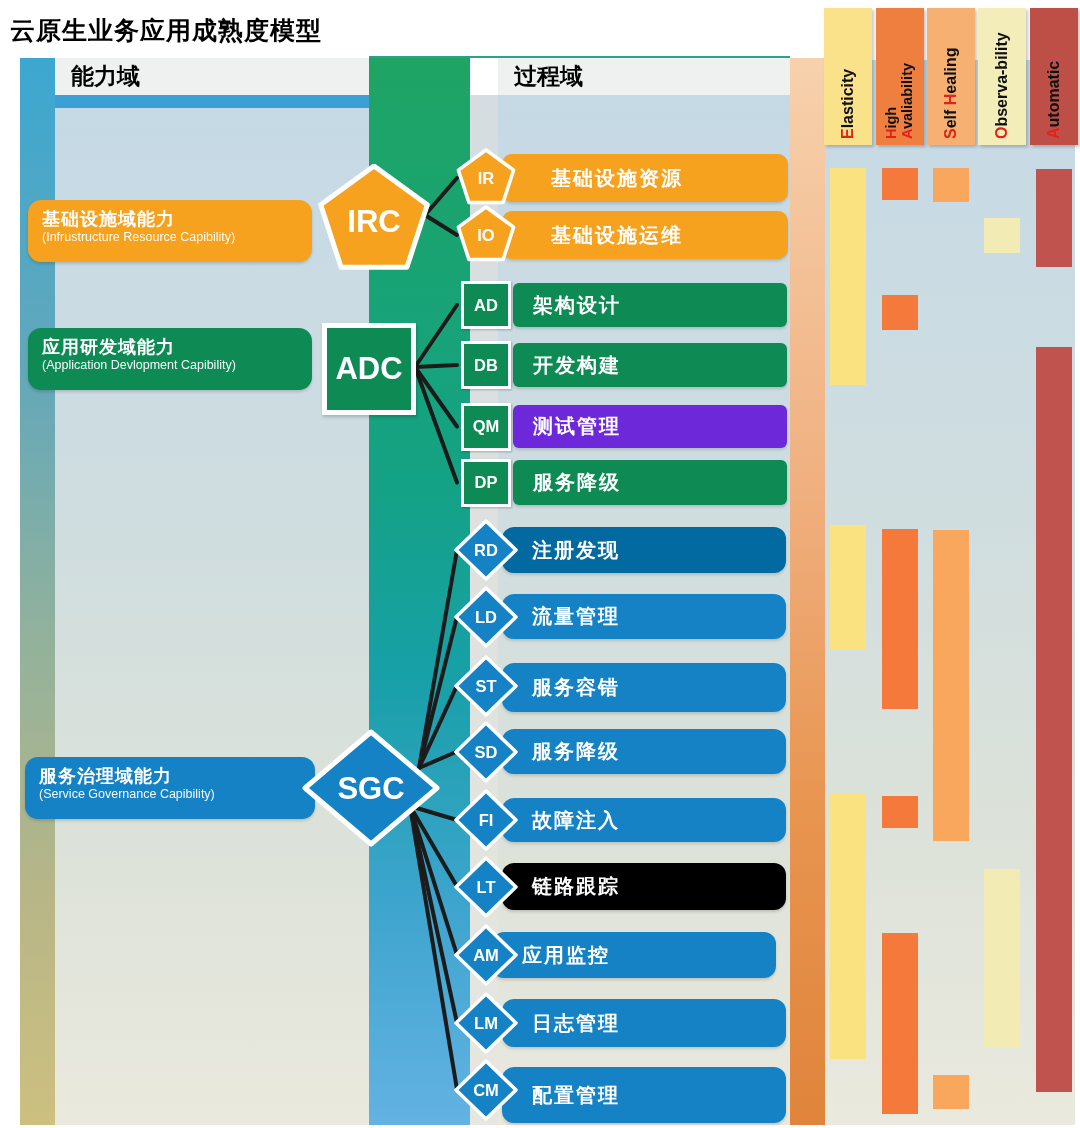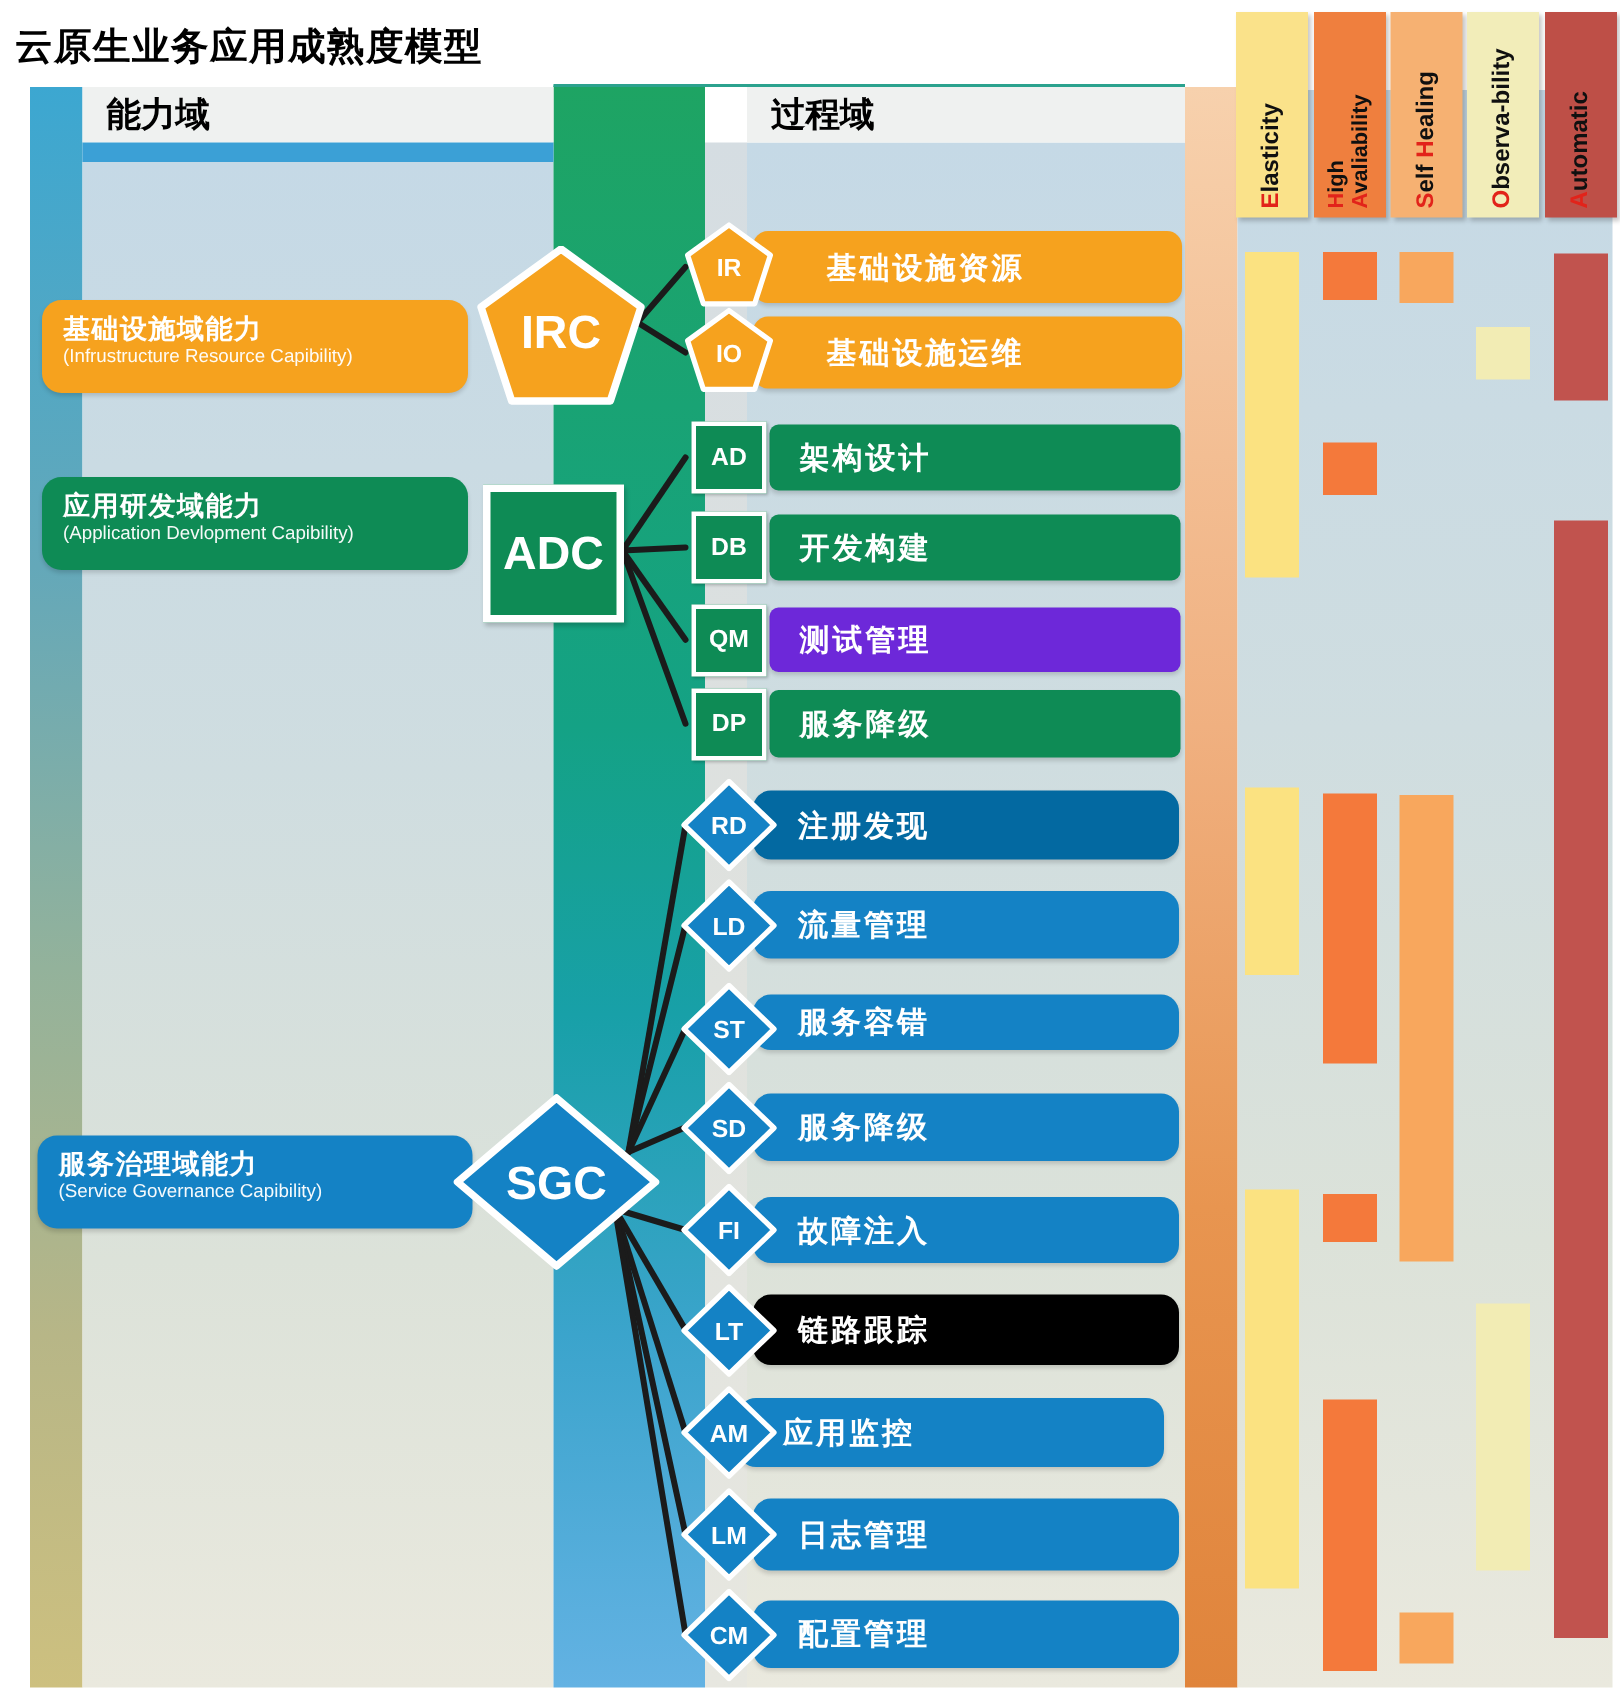--- a/index.html
+++ b/index.html
@@ -23,21 +23,21 @@
   .band{top:58px;height:37px;background:#EFF1F0;color:#000;font-size:23px;font-weight:800;
         display:flex;align-items:center;padding-left:16px;box-sizing:border-box;}
   .band-cap{left:55px;width:314px;}
   .band-proc{left:498px;width:292px;}
   .band-underline{left:55px;top:95px;width:314px;height:13px;background:#3BA0D6;}
   .pill{left:28px;width:284px;height:62px;border-radius:13px;color:#fff;
         padding:7px 0 0 14px;box-sizing:border-box;box-shadow:0 2px 3px rgba(0,0,0,.15);}
   .pill .zh{font-size:18px;font-weight:800;letter-spacing:1px;line-height:1.35;}
   .pill .en{font-size:12.5px;line-height:1.1;opacity:.96;}
   .pill-irc{top:200px;background:#F6A21E;}
-  .pill-adc{top:318px;background:#0E8B55;}
+  .pill-adc{top:328px;background:#0E8B55;}
   .pill-sgc{top:757px;background:#1482C5;width:290px;left:25px;}
   .bigshape-label{fill:#fff;font-size:31px;font-weight:600;text-anchor:middle;}
   .adc-square{left:322px;top:323px;width:84px;height:82px;background:#0E8B55;
       border:5px solid #fff;display:flex;align-items:center;justify-content:center;
       color:#fff;font-size:31px;font-weight:600;box-shadow:1px 2px 3px rgba(0,0,0,.2);}
   .bar{display:flex;align-items:center;color:#fff;font-weight:800;font-size:20px;
        letter-spacing:2px;box-sizing:border-box;box-shadow:0 2px 3px rgba(0,0,0,.15);}
   .mhead{top:8px;height:137px;width:48px;box-shadow:2px 2px 3px rgba(0,0,0,.22);}
   .mhead-inner{position:absolute;left:0;top:137px;width:137px;height:48px;
        transform:rotate(-90deg);transform-origin:0 0;display:flex;flex-direction:column;
@@ -113,27 +113,27 @@
 
   <div id="dyn">
       <div class="abs bar" style="left: 502px; top: 154px; width: 286px; height: 48px; background: rgb(246, 162, 30); border-radius: 10px; padding-left: 49px;">基础设施资源</div>
       <div class="abs bar" style="left: 502px; top: 211px; width: 286px; height: 48px; background: rgb(246, 162, 30); border-radius: 10px; padding-left: 49px;">基础设施运维</div>
       <div class="abs bar" style="left: 513px; top: 283px; width: 274px; height: 44px; background: rgb(14, 139, 85); border-radius: 6px; padding-left: 20px;">架构设计</div>
       <div class="abs bar" style="left: 513px; top: 343px; width: 274px; height: 44px; background: rgb(14, 139, 85); border-radius: 6px; padding-left: 20px;">开发构建</div>
       <div class="abs bar" style="left: 513px; top: 405px; width: 274px; height: 43px; background: #6d28d9; border-radius: 6px; padding-left: 20px;">测试管理</div>
       <div class="abs bar" style="left: 513px; top: 460px; width: 274px; height: 45px; background: rgb(14, 139, 85); border-radius: 6px; padding-left: 20px;">服务降级</div>
       <div class="abs bar" style="left: 502px; top: 527px; width: 284px; height: 46px; background: #0369a1; border-radius: 12px; padding-left: 30px;">注册发现</div>
       <div class="abs bar" style="left: 502px; top: 594px; width: 284px; height: 45px; background: rgb(20, 130, 197); border-radius: 12px; padding-left: 30px;">流量管理</div>
-      <div class="abs bar" style="left: 502px; top: 663px; width: 284px; height: 37px; background: rgb(20, 130, 197); border-radius: 12px; padding-left: 30px;">服务容错</div>
+      <div class="abs bar" style="left: 502px; top: 663px; width: 284px; height: 49px; background: rgb(20, 130, 197); border-radius: 12px; padding-left: 30px;">服务容错</div>
       <div class="abs bar" style="left: 502px; top: 729px; width: 284px; height: 45px; background: rgb(20, 130, 197); border-radius: 12px; padding-left: 30px;">服务降级</div>
       <div class="abs bar" style="left: 502px; top: 798px; width: 284px; height: 44px; background: rgb(20, 130, 197); border-radius: 12px; padding-left: 30px;">故障注入</div>
       <div class="abs bar" style="left: 502px; top: 863px; width: 284px; height: 47px; background: #000000; border-radius: 12px; padding-left: 30px; font-family: Liberation Serif, serif;">链路跟踪</div>
       <div class="abs bar" style="left: 492px; top: 932px; width: 284px; height: 46px; background: rgb(20, 130, 197); border-radius: 12px; padding-left: 30px;">应用监控</div>
       <div class="abs bar" style="left: 502px; top: 999px; width: 284px; height: 48px; background: rgb(20, 130, 197); border-radius: 12px; padding-left: 30px;">日志管理</div>
-      <div class="abs bar" style="left: 502px; top: 1067px; width: 284px; height: 45px; background: rgb(20, 130, 197); border-radius: 12px; padding-left: 30px;">配置管理</div>
+      <div class="abs bar" style="left: 502px; top: 1067px; width: 284px; height: 56px; background: rgb(20, 130, 197); border-radius: 12px; padding-left: 30px;">配置管理</div>
       <svg width="64" height="62" class="abs" style="left: 454px; top: 147px;">
         <polygon points="32,3 59.6,23.1 49.1,55.5 14.9,55.5 4.4,23.1" fill="#F6A21E" stroke="#fff" stroke-width="3.5" stroke-linejoin="round"></polygon>
         <text x="32" y="37" class="badge-label">IR</text>
       </svg>
       <svg width="64" height="62" class="abs" style="left: 454px; top: 204px;">
         <polygon points="32,3 59.6,23.1 49.1,55.5 14.9,55.5 4.4,23.1" fill="#F6A21E" stroke="#fff" stroke-width="3.5" stroke-linejoin="round"></polygon>
         <text x="32" y="37" class="badge-label">IO</text>
       </svg>
       <div class="abs sq-badge" style="left: 461px; top: 281px; width: 44px; height: 42px;">AD</div>
       <div class="abs sq-badge" style="left: 461px; top: 341px; width: 44px; height: 42px;">DB</div>

